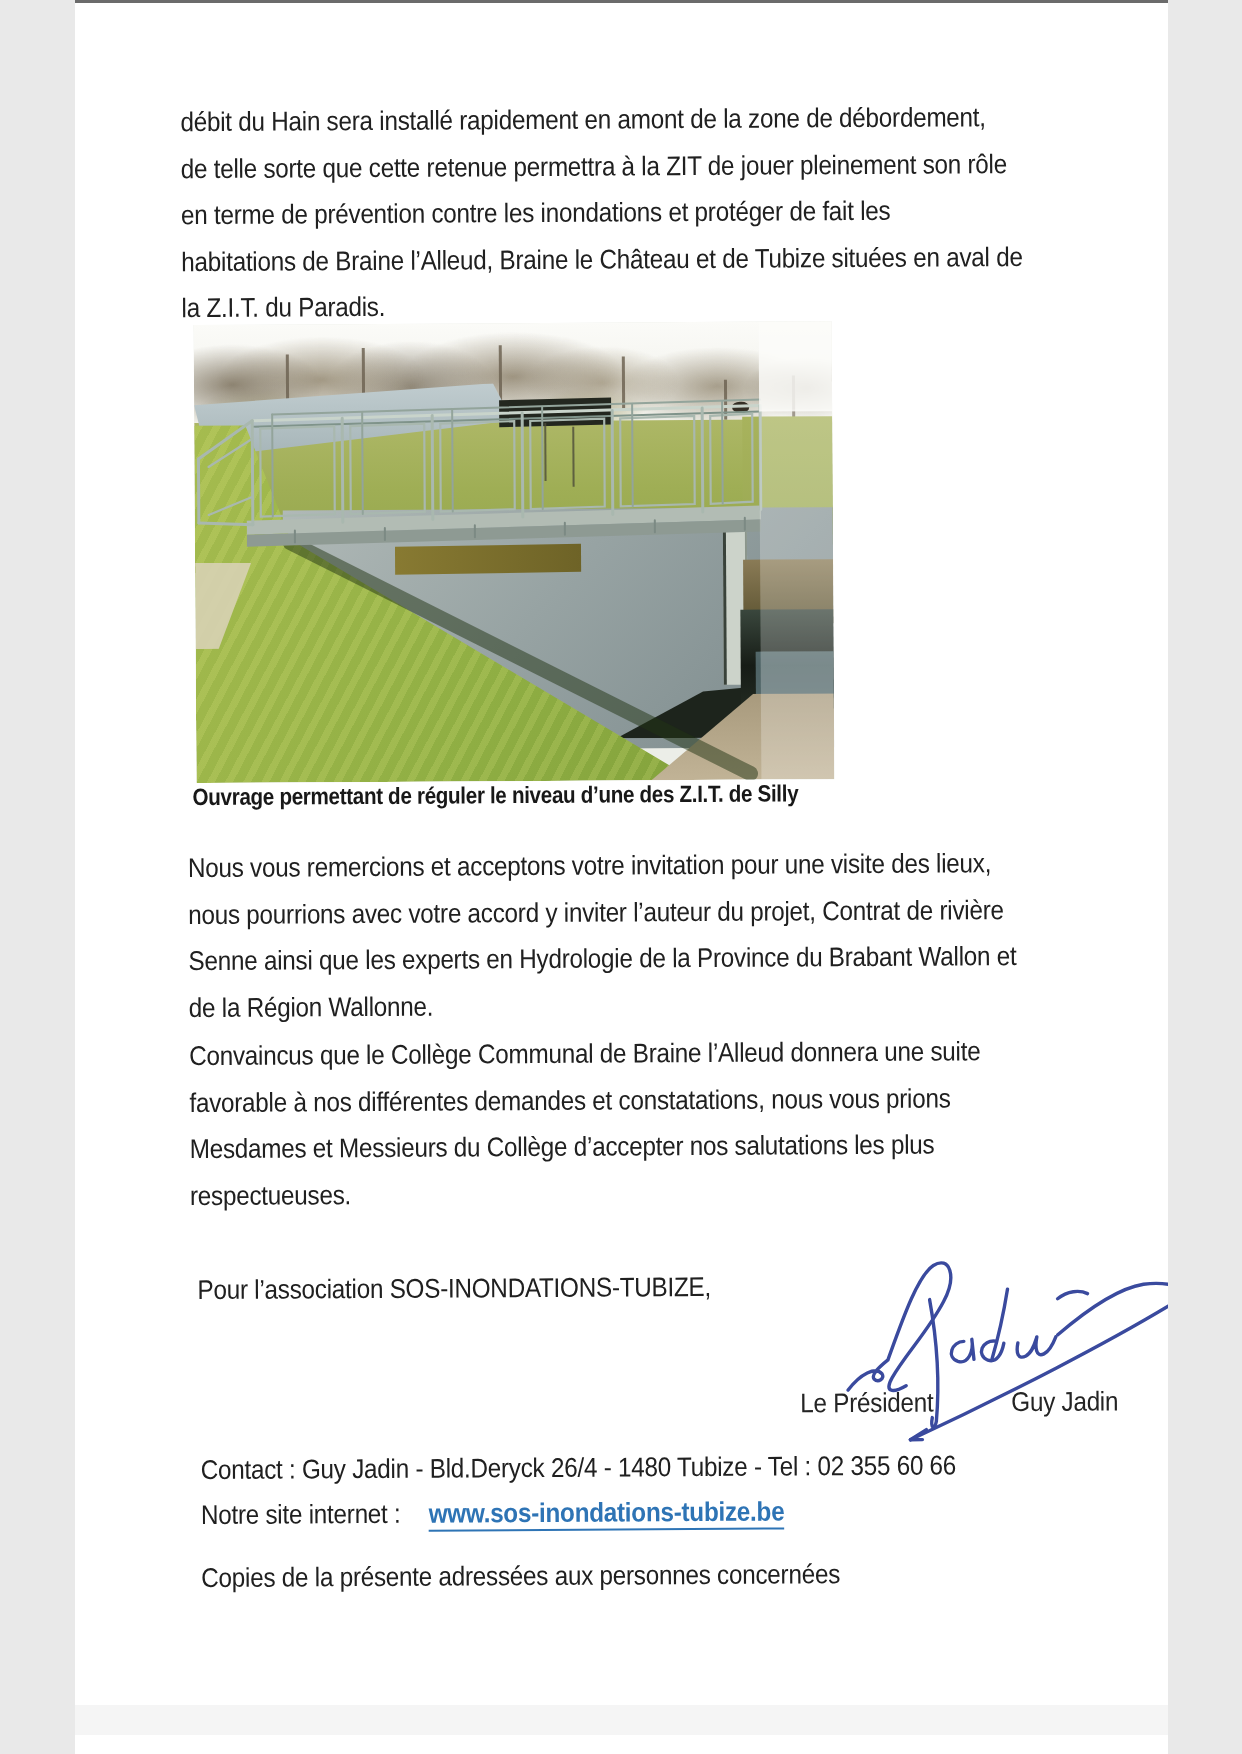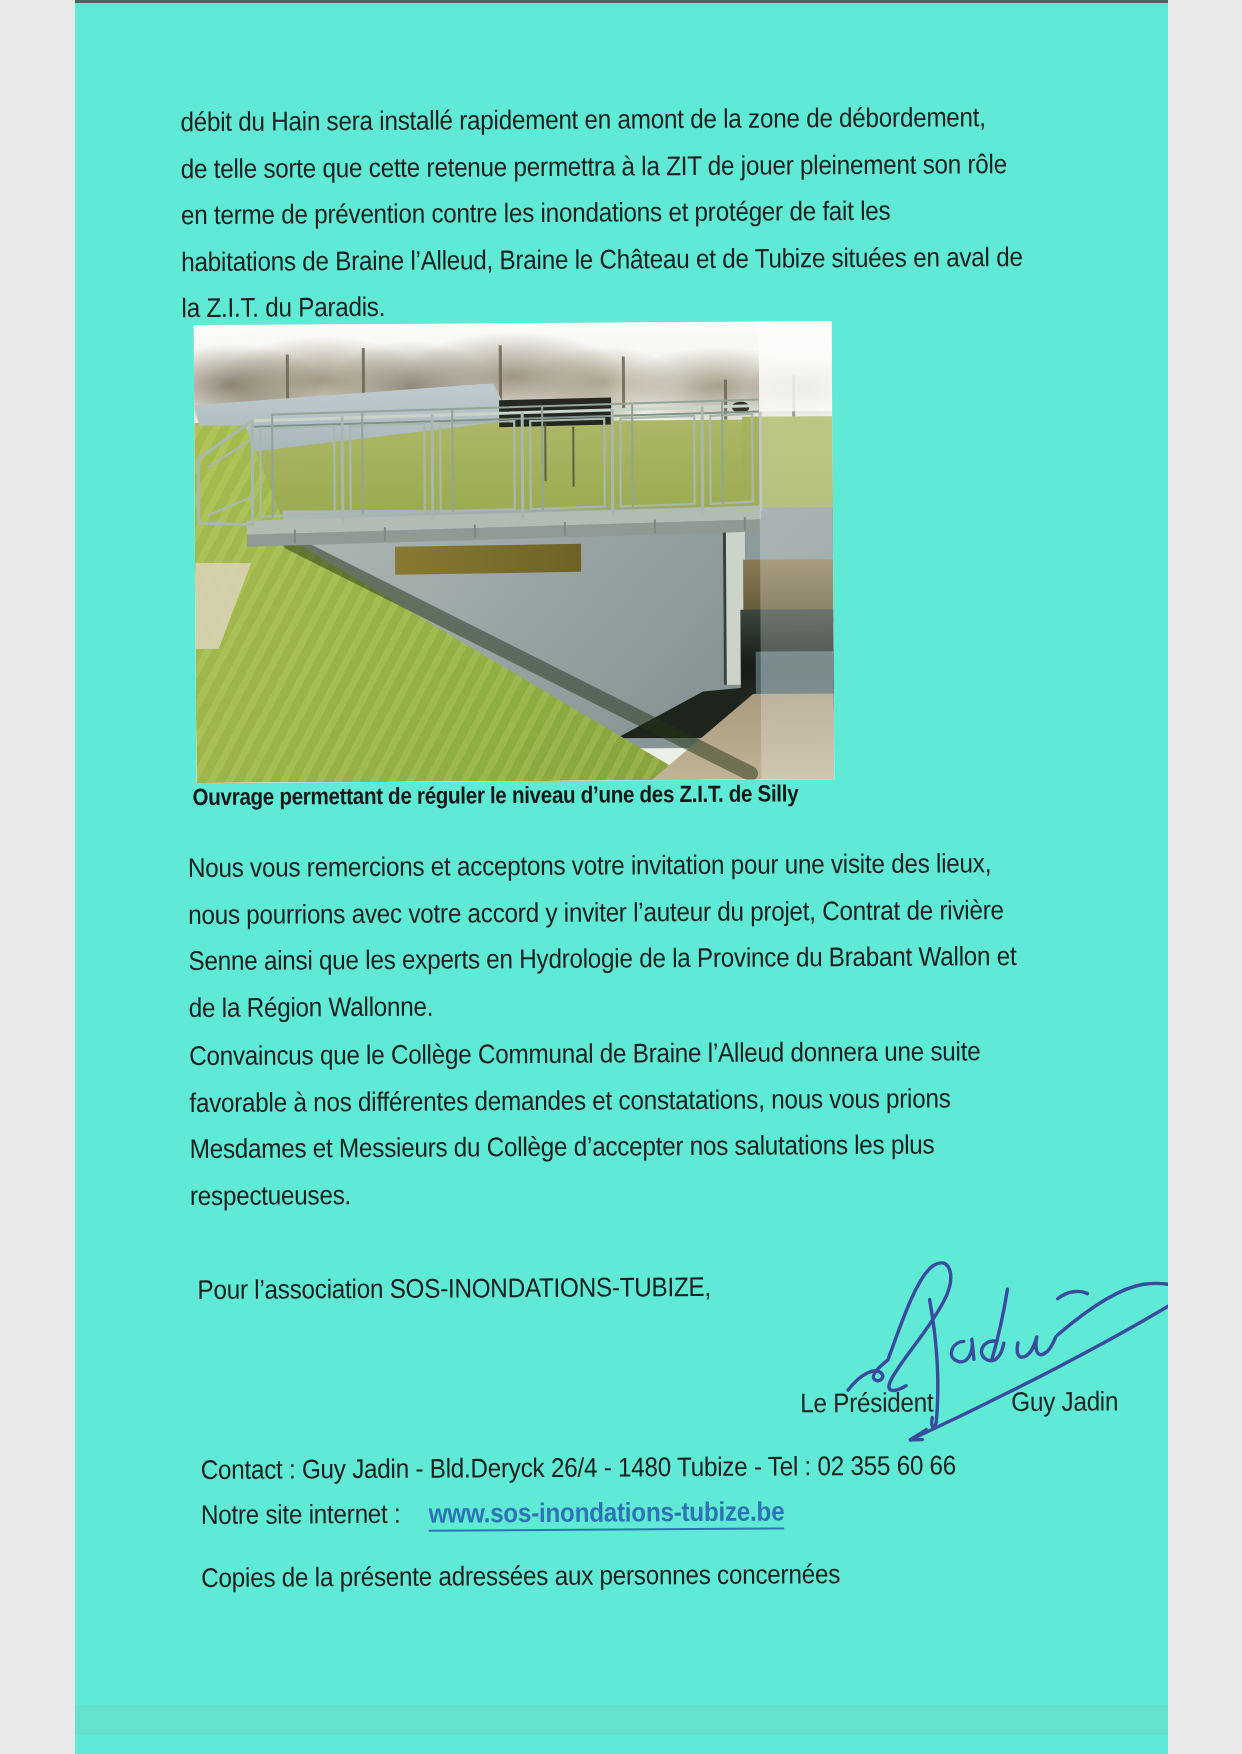--- a/index.html
+++ b/index.html
@@ -1,18 +1,18 @@
 <!DOCTYPE html>
 <html><head>
 <meta charset="utf-8">
 <style>
   html,body{margin:0;padding:0;background:#e9e9e9;}
   .page{
     position:relative; width:1093px; height:1754px; margin:0 auto;
-    background:#5eead4; overflow:hidden;
+    background:#ffffff; overflow:hidden;
     font-family:"Liberation Sans", sans-serif; color:#1f1f1f;
   }
   .tilt{position:absolute; inset:0; transform:rotate(-0.35deg); transform-origin:621px 877px;}
   .abs{position:absolute;}
   .scan-text{
     font-size:27px; line-height:46.5px; letter-spacing:-0.3px;
     white-space:pre-line; transform:scaleX(0.9); transform-origin:0 0;
     color:#202020; margin:0;
   }
   .caption{

